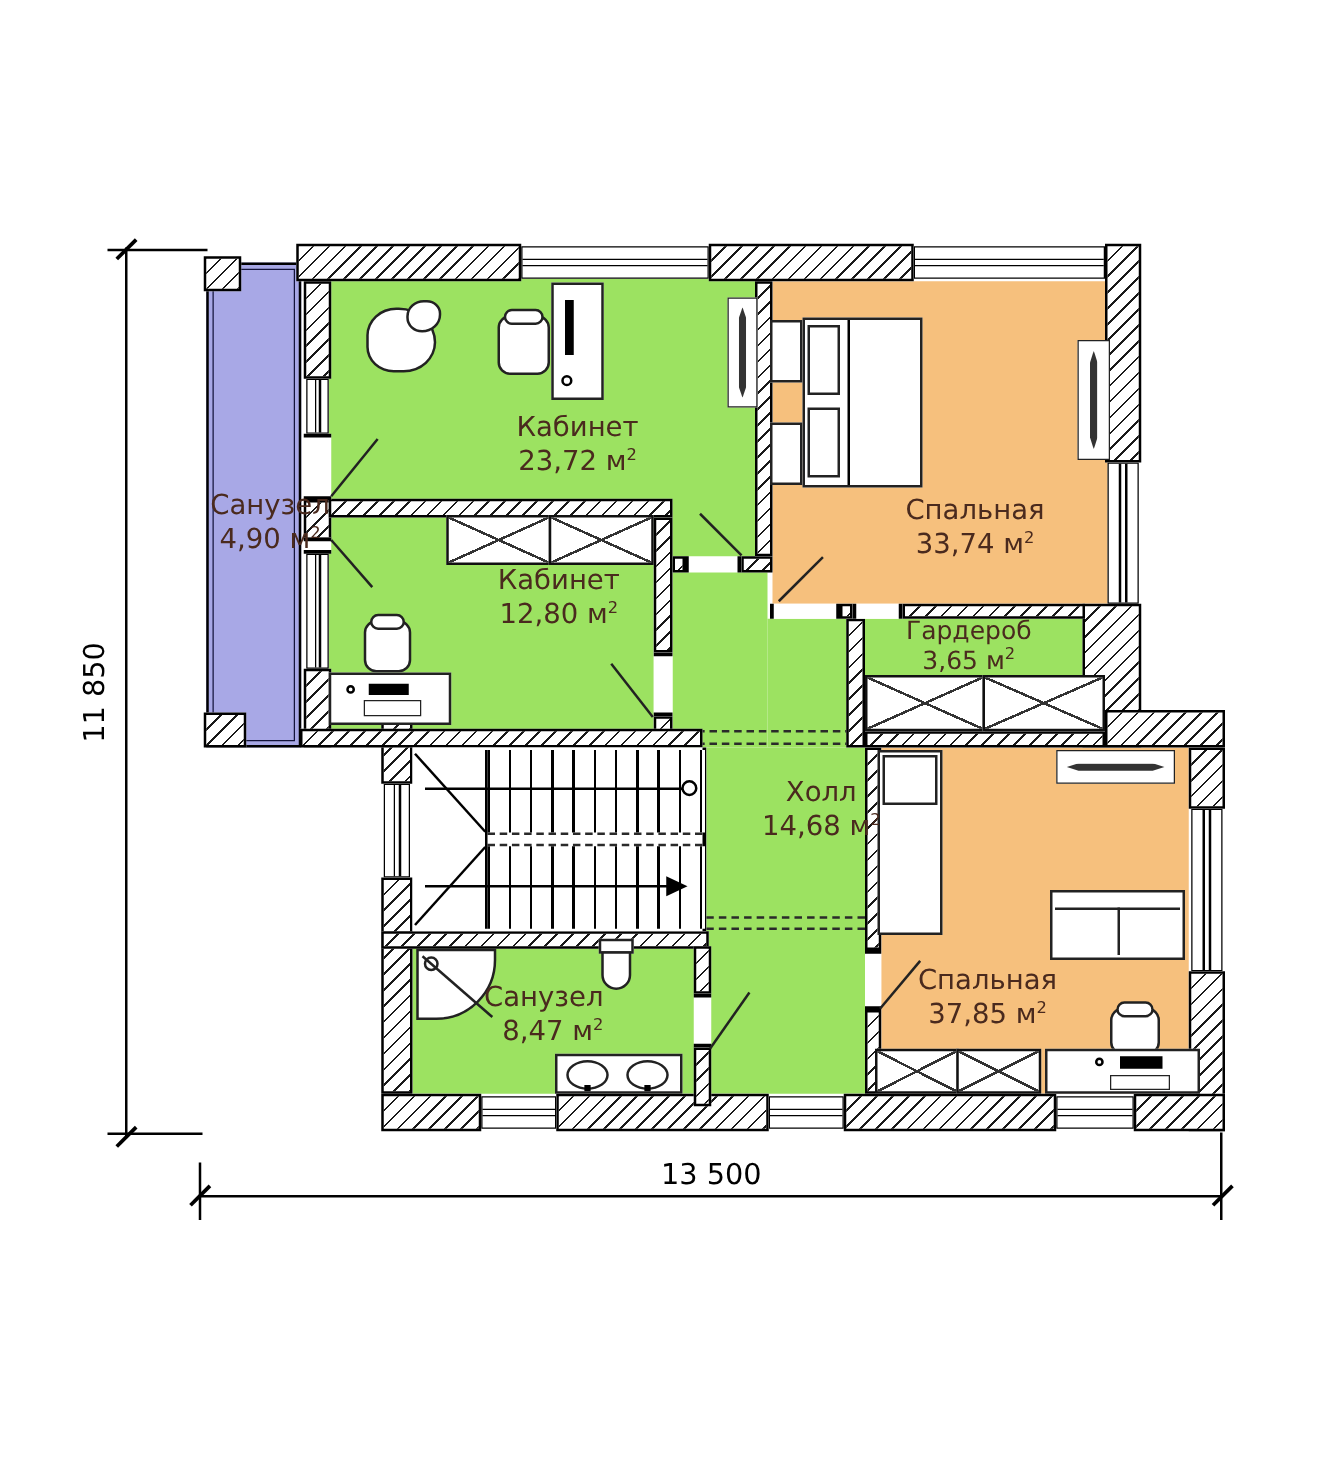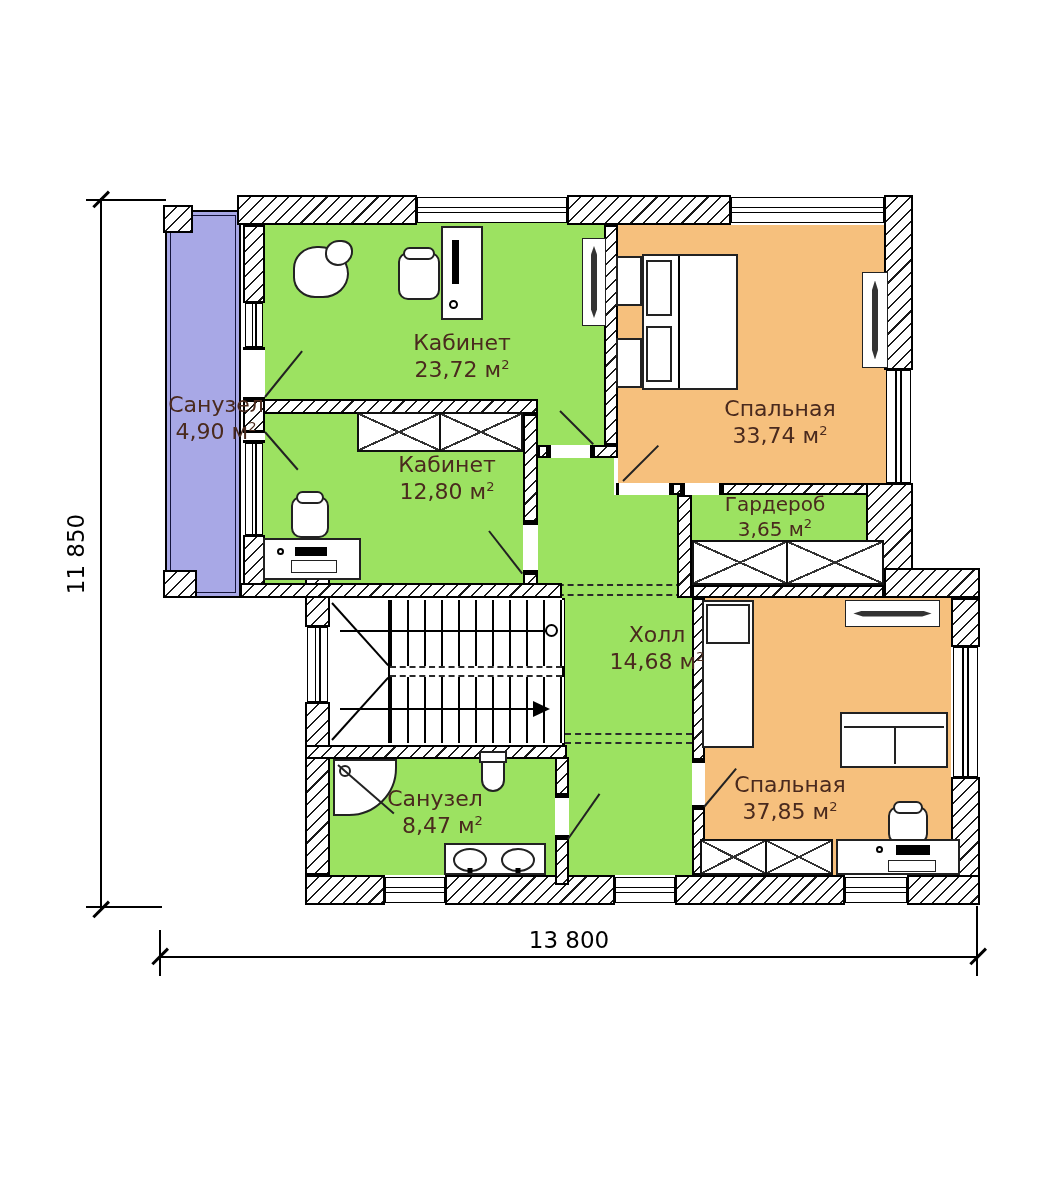--- a/index.html
+++ b/index.html
@@ -250,15 +250,15 @@
   <div class="tick" style="left:90px;top:908px;"></div>
   <div class="line" style="left:86px;top:199px;width:80px;height:1.5px;"></div>
   <div class="line" style="left:86px;top:906px;width:76px;height:1.5px;"></div>
   <div class="dim" style="left:76px;top:554px;transform:translate(-50%,-50%) rotate(-90deg);">11 850</div>
 
   <div class="line" style="left:160px;top:956px;width:818px;height:2px;"></div>
   <div class="tick" style="left:149px;top:955px;"></div>
   <div class="tick" style="left:967px;top:955px;"></div>
   <div class="line" style="left:159px;top:930px;width:1.5px;height:46px;"></div>
   <div class="line" style="left:976px;top:906px;width:1.5px;height:70px;"></div>
-  <div class="dim" style="left:569px;top:940px;transform:translate(-50%,-50%);">13 800</div>
+  <div class="dim" style="left:569px;top:940px;transform:translate(-50%,-50%);">13 500</div>
 
 </div>
 
 </body></html>

